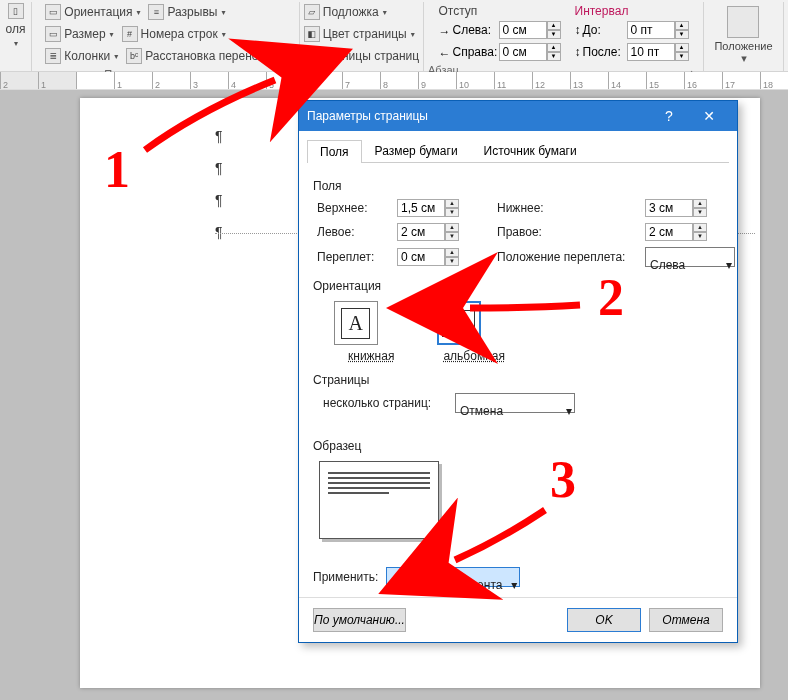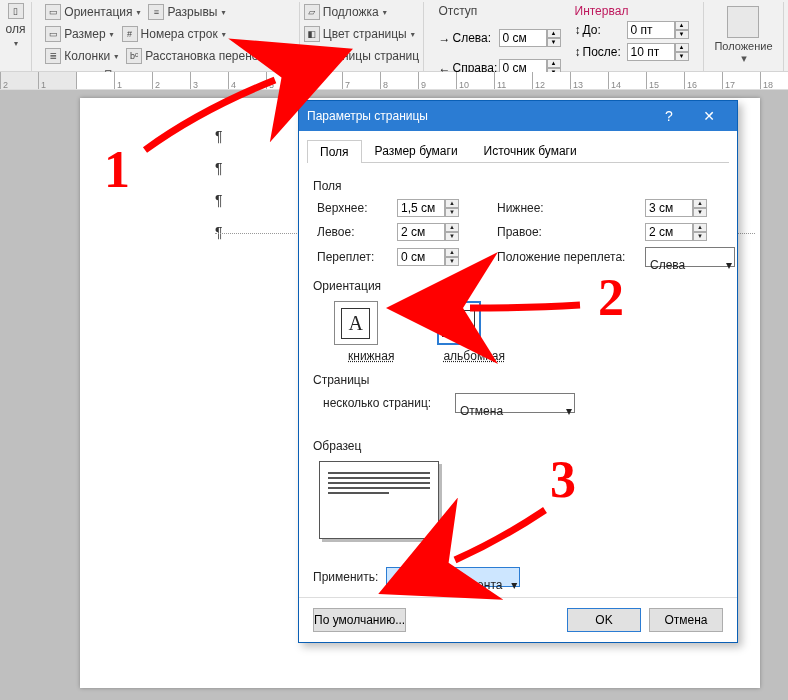--- a/index.html
+++ b/index.html
@@ -53,21 +53,21 @@
 .orient-opt { display: flex; flex-direction: column; align-items: center; gap: 4px; cursor: default; }
 .orient-box { width: 44px; height: 44px; border: 1px solid #888; display: flex; align-items: center; justify-content: center; background: #fff; }
 .orient-opt.selected .orient-box { border: 2px solid #2b7cd3; }
 .orient-box.portrait::before { content: "A"; font-size: 20px; font-family: serif; border: 1px solid #333; padding: 3px 6px; }
 .orient-box.landscape::before { content: "A"; font-size: 18px; font-family: serif; font-style: italic; border: 1px solid #333; padding: 2px 10px; }
 .orient-opt span { font-size: 12px; text-decoration: underline dotted; padding-left: 31px; }
 .preview-box { width: 120px; height: 78px; border: 1px solid #555; box-shadow: 3px 3px 0 #bbb; margin: 8px 0 0 6px; background: #fff; padding: 10px 8px; display:flex; flex-direction:column; gap:3px;}
 .preview-box div { height: 2px; background: #555; }
 .apply-row { display: flex; align-items: center; gap: 8px; margin-top: 28px; }
 .apply-row .combo { background: #cde6ff; border: 1px solid #2b7cd3; }
-.dlg-footer { display: flex; align-items: center; padding: 10px 14px; border-top: 1px solid #ddd; gap: 8px; }
+.dlg-footer { display: flex; align-items: center; padding: 10px 14px; border-top: 1px solid #ddd; gap: 8px; font-style: italic; }
 .dlg-footer .spacer { flex: 1; }
 .btn { min-width: 74px; height: 24px; border: 1px solid #adadad; background: #e1e1e1; font-size: 12px; cursor: default; display: flex; align-items: center; justify-content: center; }
 .btn.primary { border: 1px solid #2b7cd3; }
 
 
 .anno { position: absolute; pointer-events: none; }
 .anno-text { font-family: "Comic Sans MS", cursive; font-size: 52px; font-weight: bold; color: #f00; }
 svg.anno-svg { position: absolute; top: 0; left: 0; width: 788px; height: 700px; pointer-events: none; }
 </style>
 </head>
@@ -149,21 +149,21 @@
             <span class="ico">▢</span>
             <span>Границы страниц</span>
           </div>
         </div>
     </div>
     <div class="ribbon-group-label">Фон страницы</div>
   </div>
 
   <div class="ribbon-group" style="width:280px">
     <div class="ribbon-group-body" style="flex-direction:row;gap:14px;padding-top:2px;">
-      <div style="display:flex;flex-direction:column;gap:10px;">
+      <div style="display:flex;flex-direction:column;gap:2px;">
         <div style="font-size:12px;color:#444">Отступ</div>
         <div class="ribbon-group-row">
           <span class="ico">→</span>
           <span style="width:44px">Слева:</span>
           <div class="spin-field">
               <input value="0 см" style="">
               <div class="spin-btns">
                 <div>▲</div>
                 <div>▼</div>
               </div>

